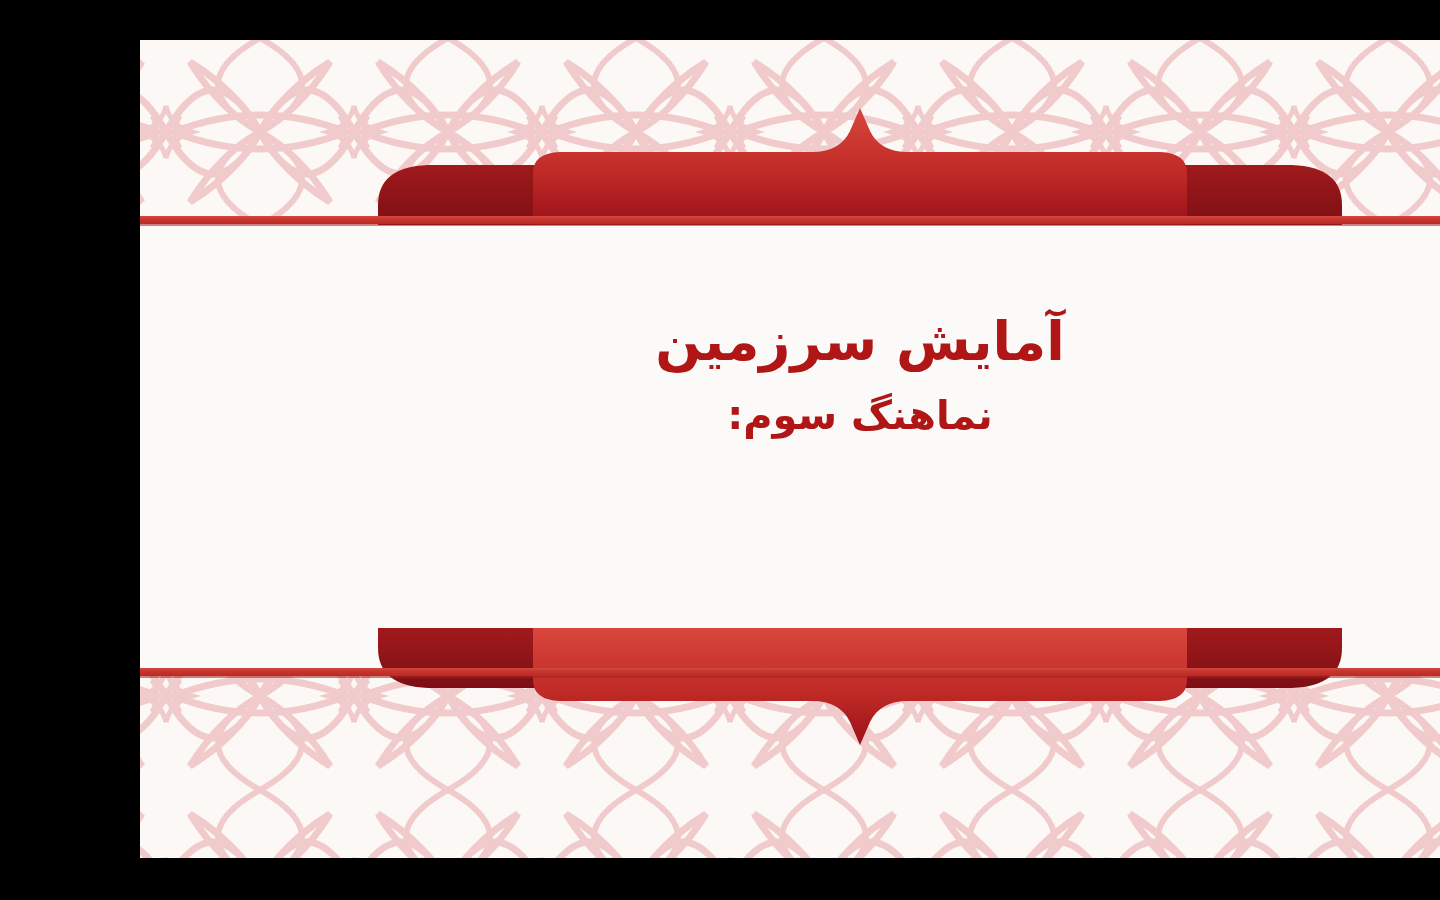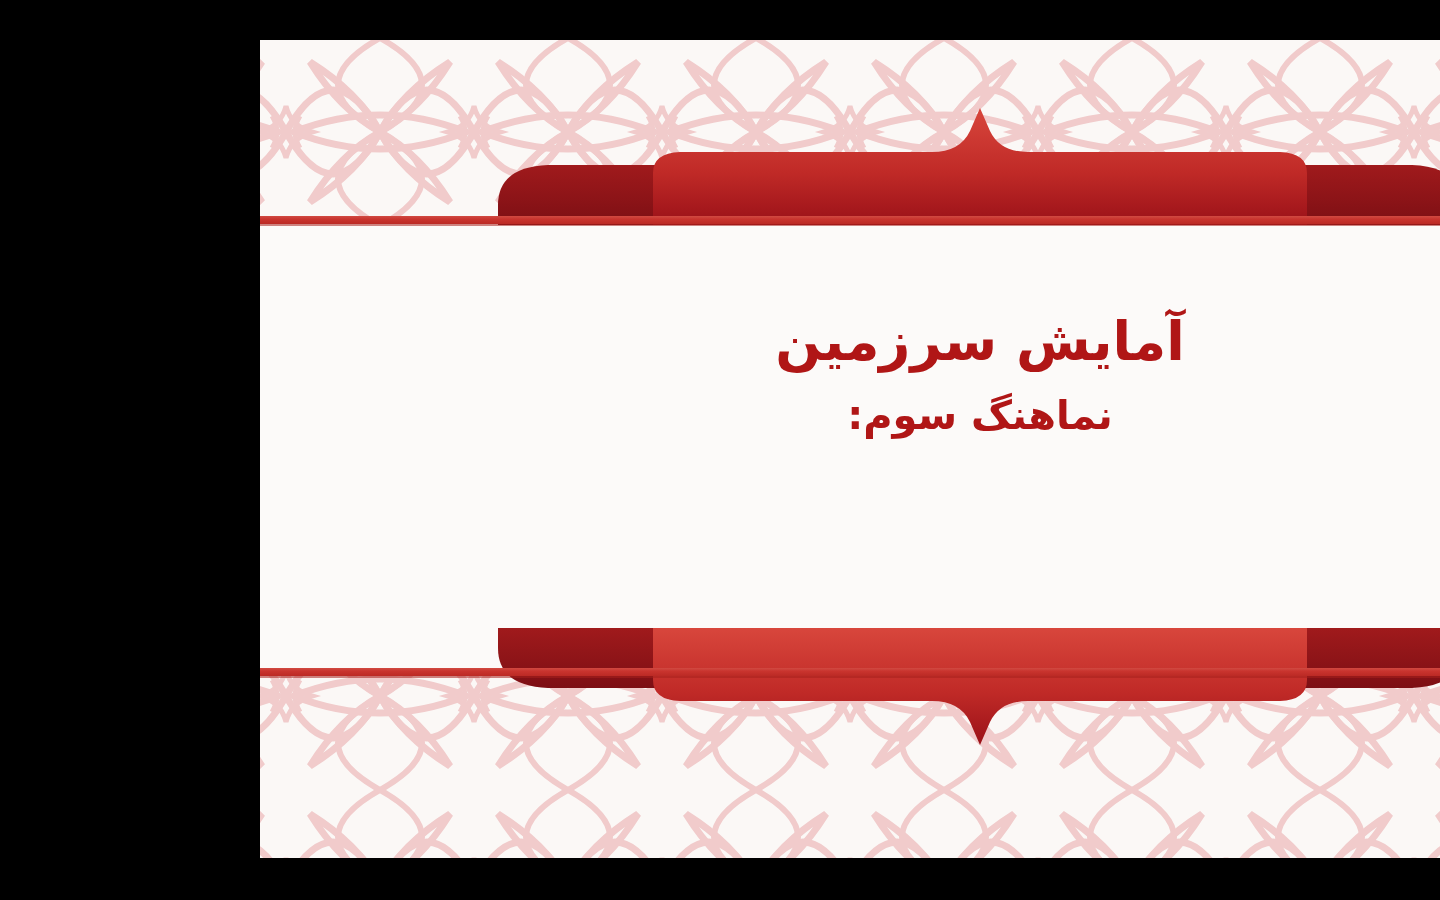--- a/index.html
+++ b/index.html
@@ -3,21 +3,21 @@
 <meta charset="utf-8">
 <title>Slide</title>
 <style>
   html, body {
     margin: 0;
     padding: 0;
     background: #000;
   }
   #stage {
     position: relative;
-    width: 1180px;
+    width: 1300px;
     height: 900px;
     overflow: hidden;
     background: #0f766e;
     font-family: "DejaVu Sans", "Liberation Sans", sans-serif;
   }
 
   
   .letterbox {
     position: absolute;
     left: 0;

